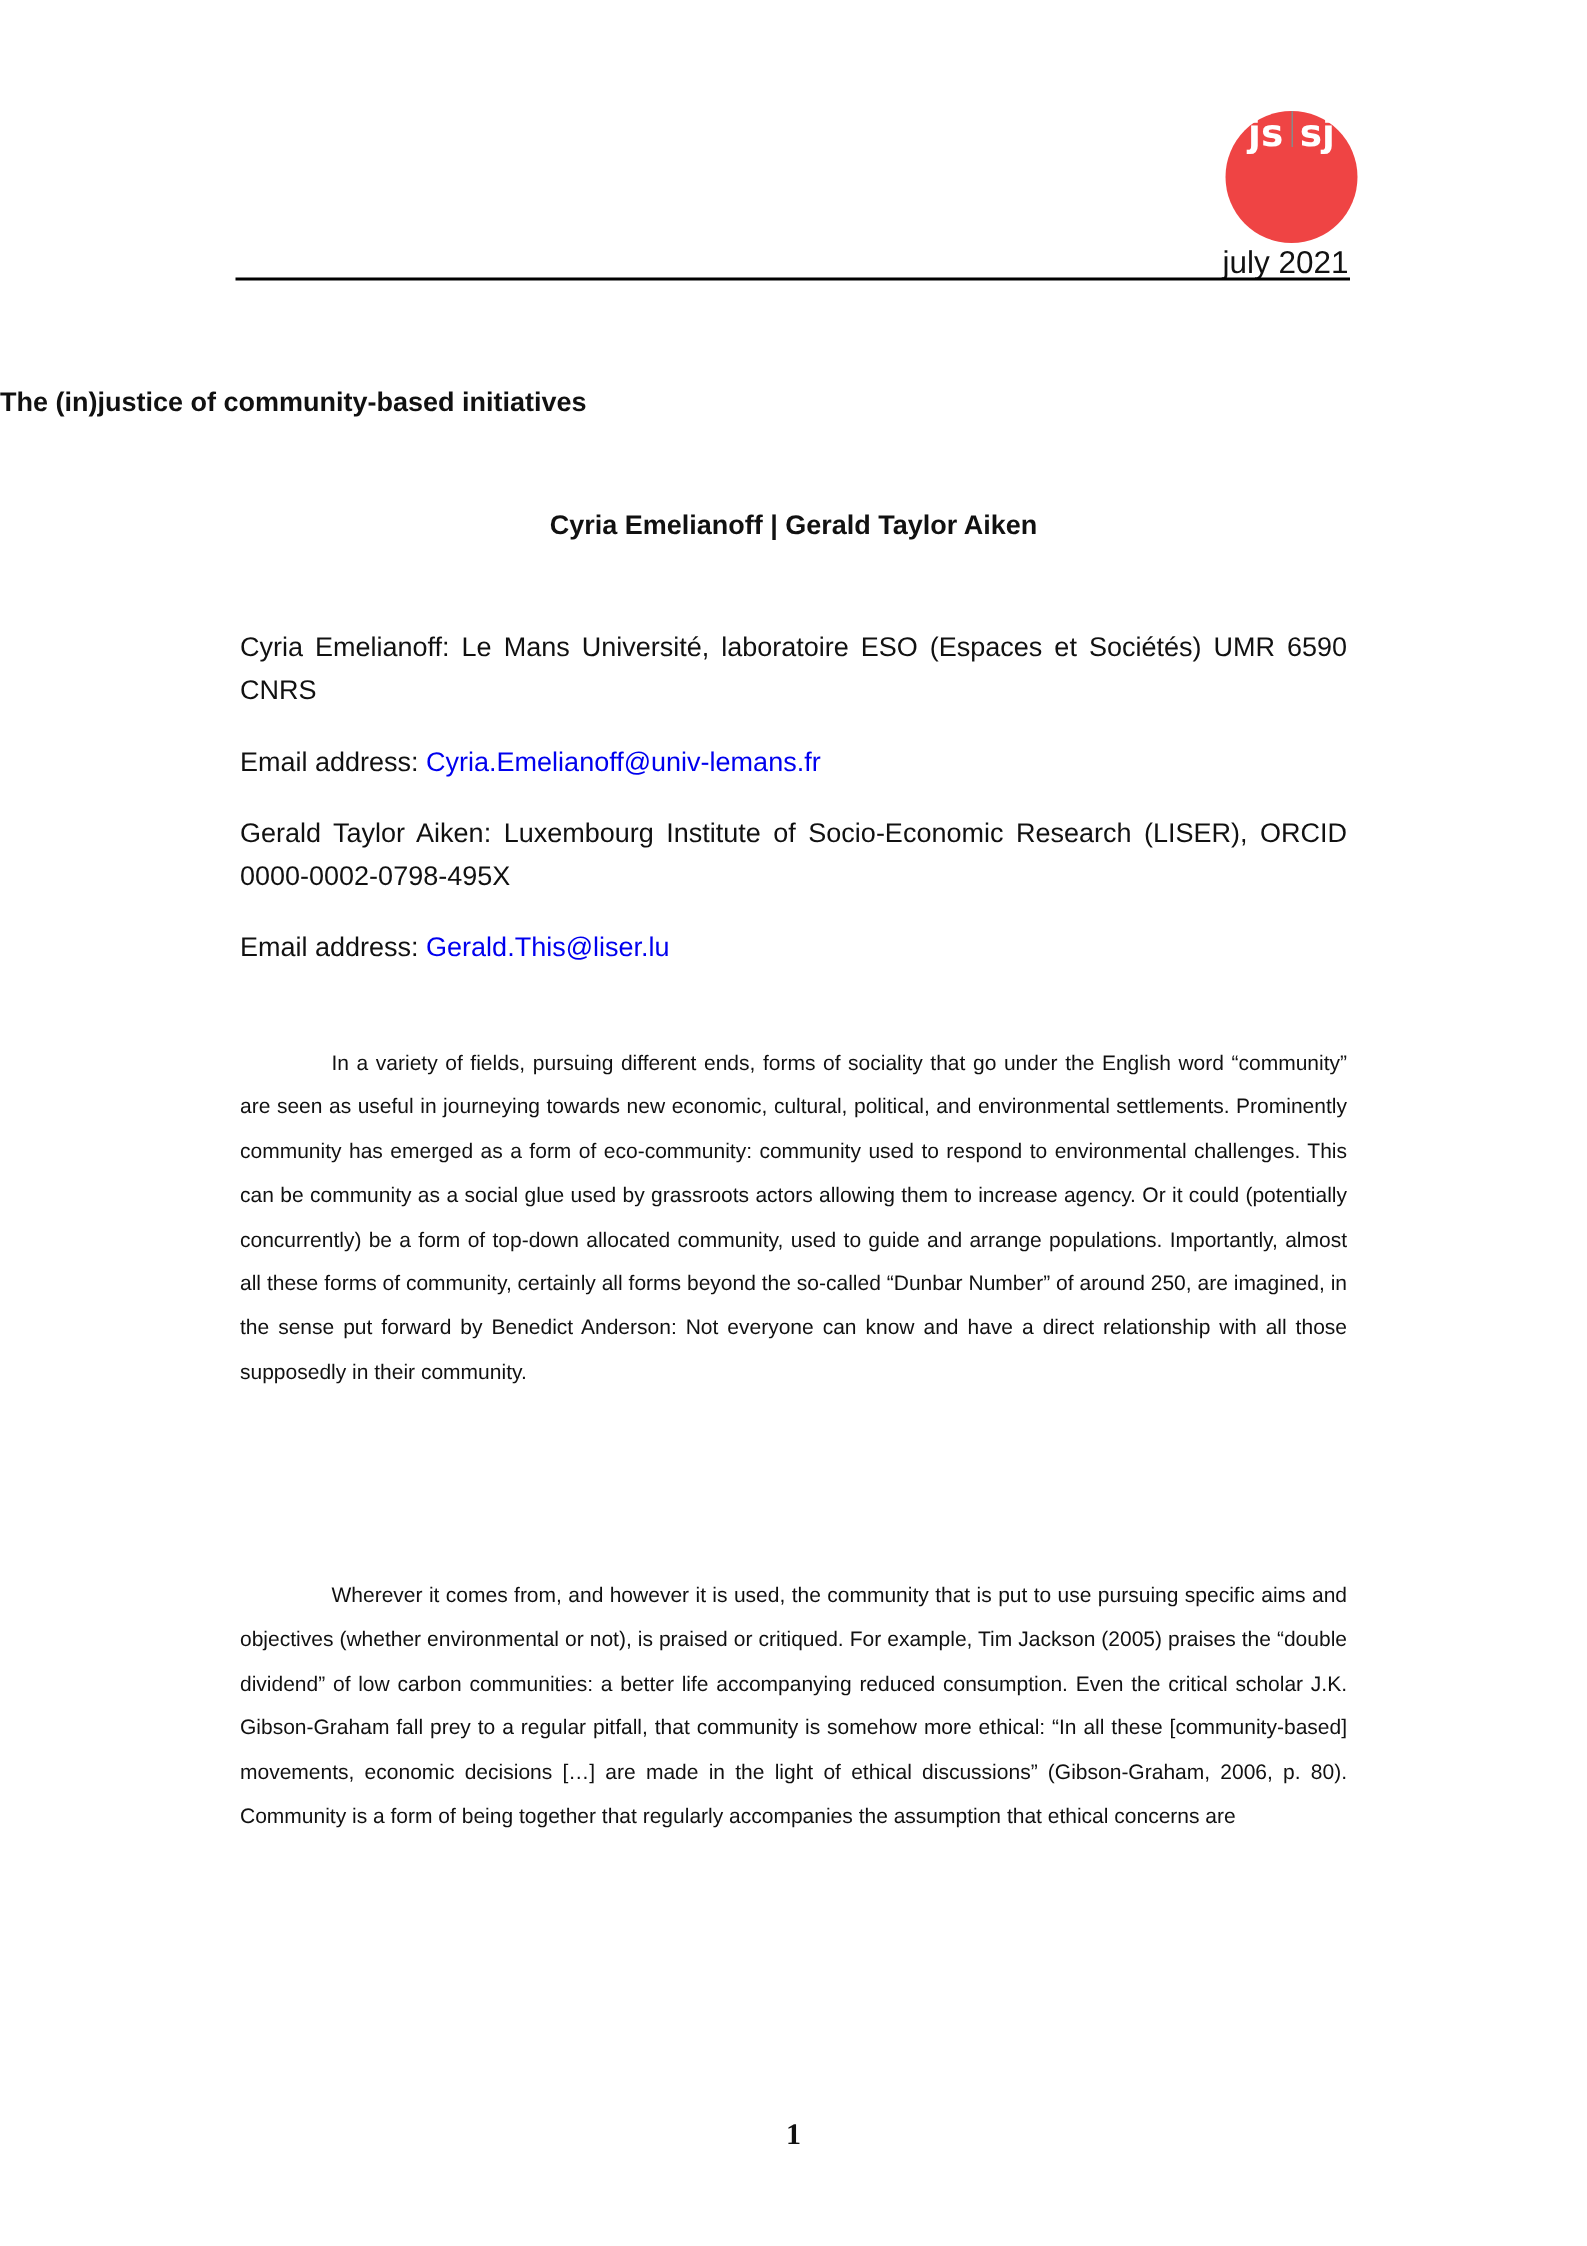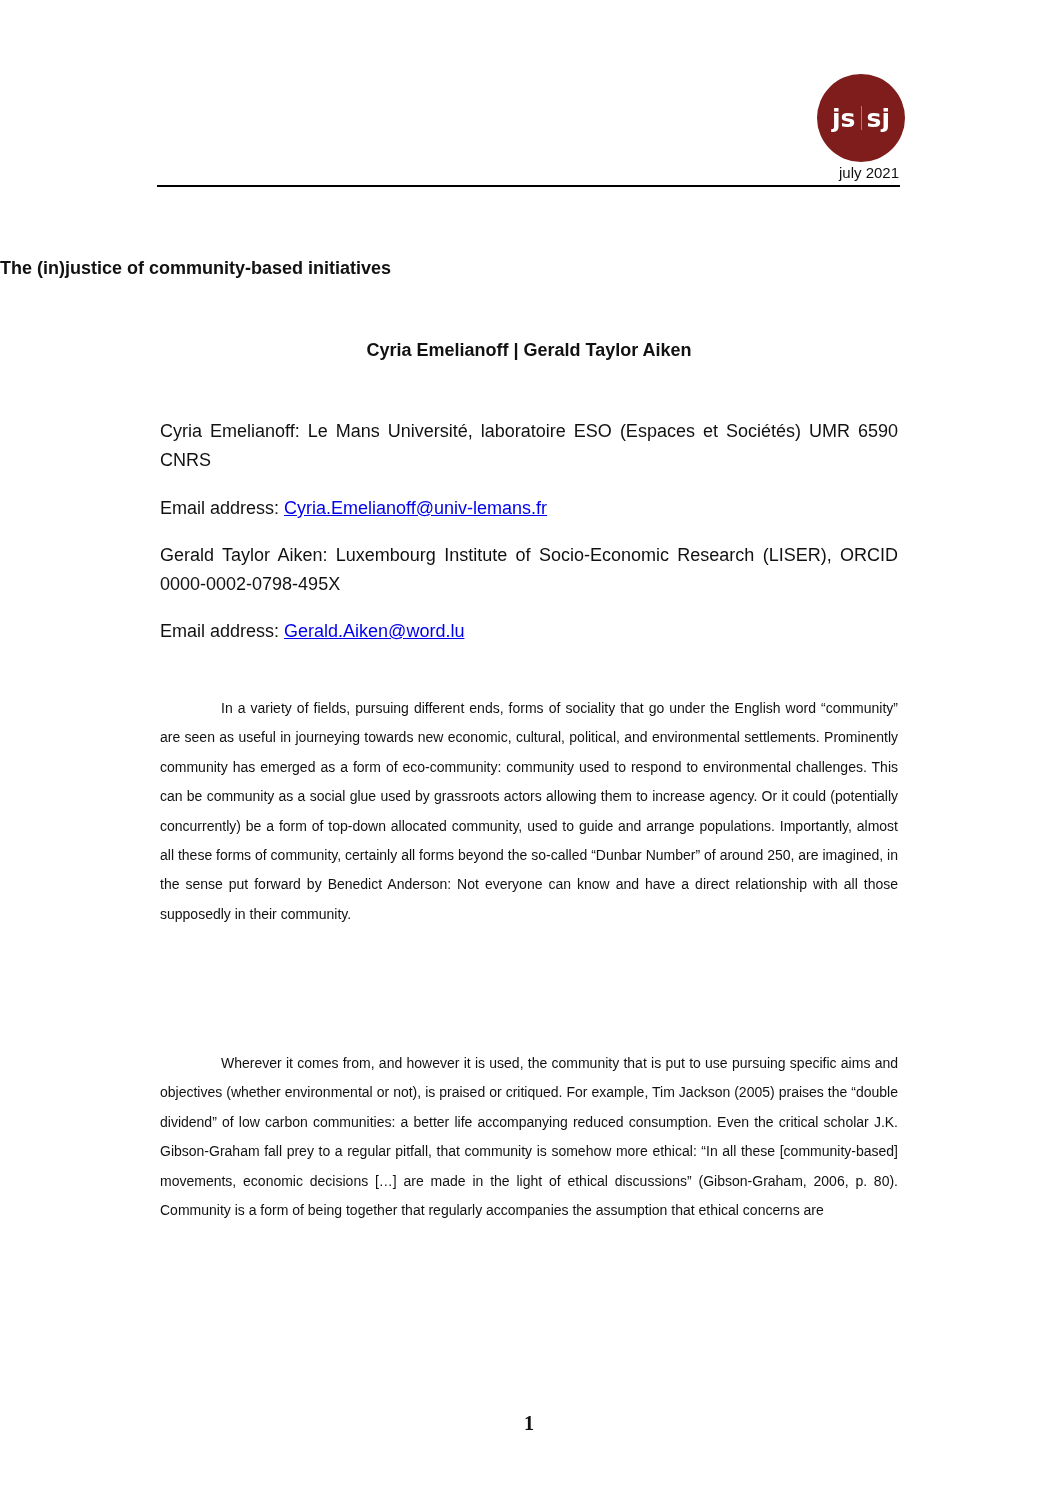--- a/index.html
+++ b/index.html
@@ -1,27 +1,27 @@
 <!DOCTYPE html>
 <html><head>
 <meta charset="utf-8">
 <style>
   html, body { margin: 0; padding: 0; background: #ffffff; }
   body { width: 1058px; height: 1497px; position: relative; overflow: hidden; color: #111; font-family: "Liberation Sans", "DejaVu Sans", sans-serif; }
-  .logo { position: absolute; left: 817px; top: 74px; width: 88px; height: 88px; border-radius: 50%; background: #7f1d1d; display: flex; align-items: center; justify-content: center; }
+  .logo { position: absolute; left: 817px; top: 74px; width: 88px; height: 88px; border-radius: 50%; background: #ef4444; display: flex; justify-content: center; }
   .logo span { color: #fff; font-family: "DejaVu Sans", sans-serif; font-size: 25px; letter-spacing: 0px; }
   .logo .bar { display: inline-block; width: 1px; height: 24px; background: #888; margin: 0 5px; vertical-align: middle; }
   .logo .a { font-weight: bold; }
-  .date { position: absolute; right: 159px; top: 164px; font-size: 15px; font-family: "Liberation Sans", sans-serif; }
+  .date { position: absolute; right: 159px; top: 164px; font-size: 21px; font-family: "Liberation Sans", sans-serif; }
   .rule { position: absolute; left: 157px; top: 185px; width: 743px; height: 2px; background: #000; }
   .title { position: absolute; left: 0; width: 1058px; top: 258px; text-align: left; font-weight: bold; font-size: 18px; }
   .authors { position: absolute; left: 0; width: 1058px; top: 340px; text-align: center; font-weight: bold; font-size: 18px; }
   .block { position: absolute; left: 160px; width: 738px; font-size: 18px; line-height: 29px; text-align: justify; }
   .block b { font-weight: normal; }
-  a.mail { color: #1a0dab; color: #0000ee; text-decoration: underline; }
+  a.mail { color: #1a0dab; color: #0000ee; }
   .para { position: absolute; left: 160px; width: 738px; font-size: 14px; line-height: 29.4px; text-align: justify; text-indent: 61px; }
   .pagenum { position: absolute; left: 0; width: 1058px; top: 1412px; text-align: center; font-family: "Liberation Serif", serif; font-size: 20px; font-weight: bold; }
 </style>
 </head>
 <body>
 
 <div class="logo">
   <span class="a">js</span>
     <span class="bar"></span>
     <span class="a">sj</span>
@@ -35,19 +35,19 @@
 <div class="block" style="top:417px;">
   <b>Cyria Emelianoff:</b><span> Le Mans Université, laboratoire ESO (Espaces et Sociétés) UMR 6590 CNRS</span>
 </div>
 <div class="block" style="top:494px;">
   <span>Email address: </span><a class="mail">Cyria.Emelianoff@univ-lemans.fr</a>
 </div>
 <div class="block" style="top:541px;">
   <b>Gerald Taylor Aiken:</b><span> Luxembourg Institute of Socio-Economic Research (LISER), ORCID 0000-0002-0798-495X</span>
 </div>
 <div class="block" style="top:617px;">
-  <span>Email address: </span><a class="mail">Gerald.Aiken@word.lu</a>
+  <span>Email address: </span><a class="mail">Gerald.This@liser.lu</a>
 </div>
 
 <p class="para" style="top:694px; margin:0;">In a variety of fields, pursuing different ends, forms of sociality that go under the English word “community” are seen as useful in journeying towards new economic, cultural, political, and environmental settlements. Prominently community has emerged as a form of eco-community: community used to respond to environmental challenges. This can be community as a social glue used by grassroots actors allowing them to increase agency. Or it could (potentially concurrently) be a form of top-down allocated community, used to guide and arrange populations. Importantly, almost all these forms of community, certainly all forms beyond the so-called “Dunbar Number” of around 250, are imagined, in the sense put forward by Benedict Anderson: Not everyone can know and have a direct relationship with all those supposedly in their community.</p>
 <p class="para" style="top:1049px; margin:0;">Wherever it comes from, and however it is used, the community that is put to use pursuing specific aims and objectives (whether environmental or not), is praised or critiqued. For example, Tim Jackson (2005) praises the “double dividend” of low carbon communities: a better life accompanying reduced consumption. Even the critical scholar J.K. Gibson-Graham fall prey to a regular pitfall, that community is somehow more ethical: “In all these [community-based] movements, economic decisions […] are made in the light of ethical discussions” (Gibson-Graham, 2006, p. 80). Community is a form of being together that regularly accompanies the assumption that ethical concerns are</p>
 
 <div class="pagenum">1</div>
 
 </body></html>

